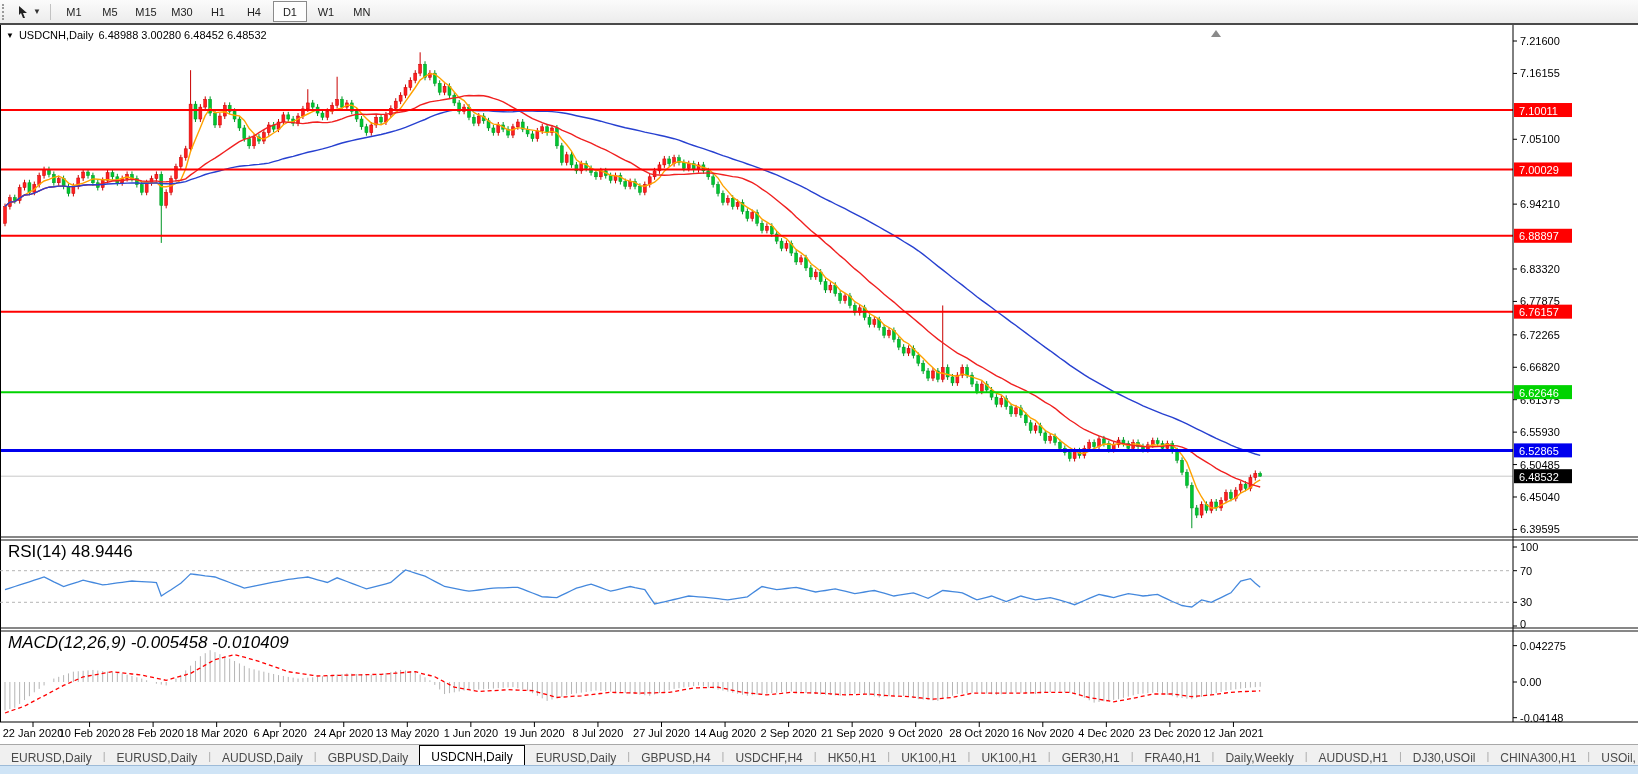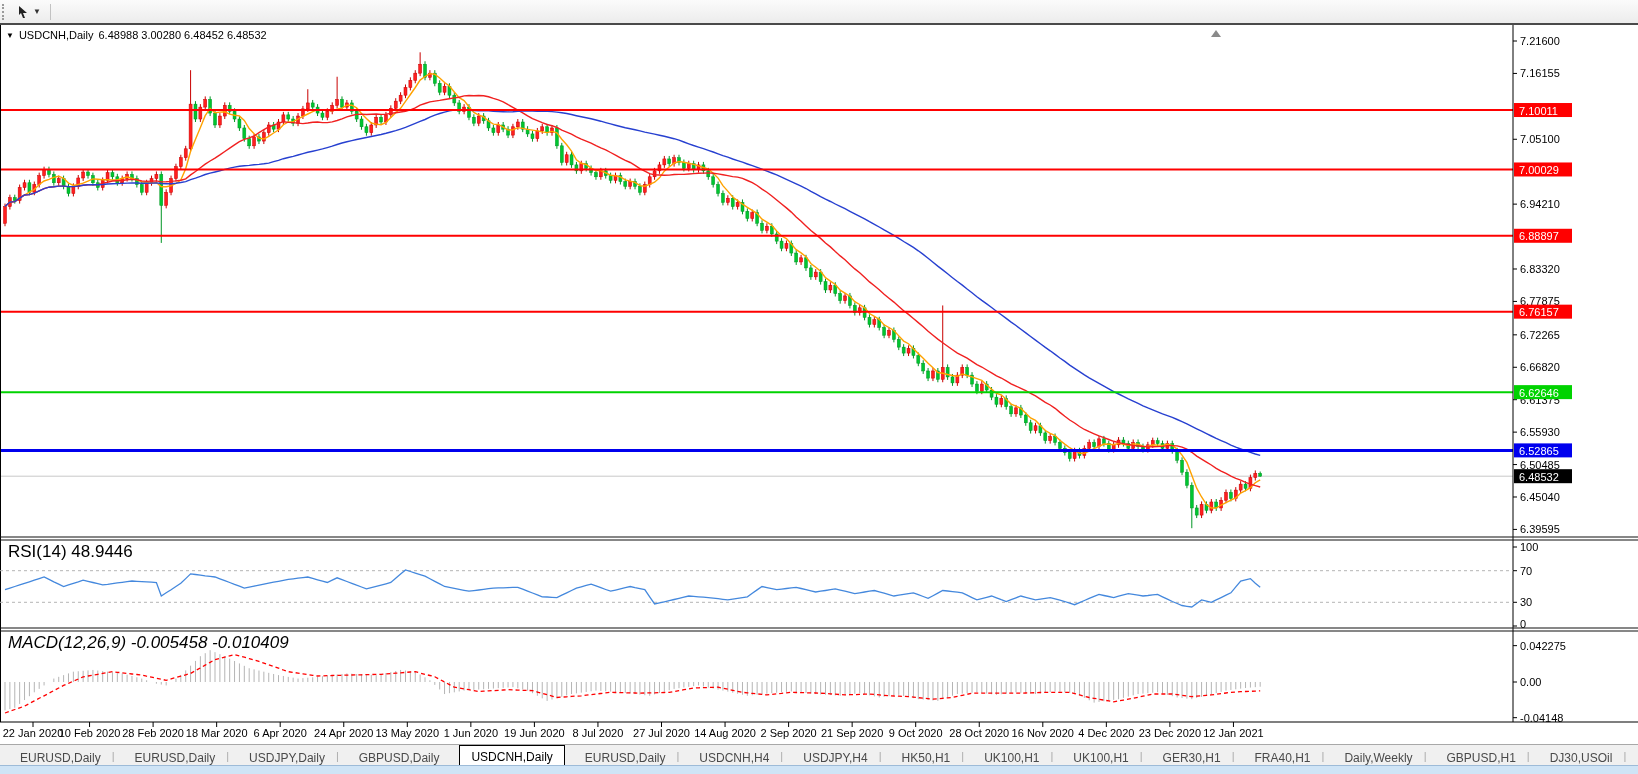--- a/index.html
+++ b/index.html
@@ -19,38 +19,49 @@
   .frame-top{position:absolute;left:0;top:23px;width:1638px;height:2px;background:#4a4a4a;}
   .chart-area{position:absolute;left:0;top:25px;width:1638px;height:719px;background:#fff;}
   .chart-title{position:absolute;left:6px;top:4px;font-size:11px;color:#000;display:flex;align-items:center;gap:5px;}
   .chart-title .tri{font-size:8px;color:#000;}
   .ind-label{position:absolute;font-size:17px;color:#000;left:8px;}
   svg text{font-family:"Liberation Sans","DejaVu Sans",sans-serif;}
   
   .tabbar{position:absolute;left:0;top:744px;width:1638px;height:21px;background:#f0f0f0;
           border-top:1px solid #a8a8a8;display:flex;align-items:flex-end;}
   .tab{height:17px;padding:1px 11px 0 11px;font-size:12px;color:#4a4a4a;display:flex;align-items:center;
-       white-space:nowrap;cursor:default;margin-left:9px;}
+       white-space:nowrap;cursor:default;}
   .tab.active{background:#fff;border:1px solid #000;border-bottom:none;height:19px;color:#000;}
   .tab-div{color:#aaa;font-size:11px;align-self:center;}
   
   .bottomstrip{position:absolute;left:0;top:765px;width:1638px;height:9px;background:#cfe4f6;border-top:1px solid #9dbbd8;}
 </style>
 </head>
 <body>
 
 <div class="toolbar">
   <div class="tb-grip"></div>
   <div class="tb-icon">
     <svg width="14" height="14" viewBox="0 0 14 14">
       <path d="M3 1 L11 8 L7 8 L9 13 L7 13 L5 8 L3 10 Z" fill="#222"></path>
     </svg>
   </div>
   <div class="tb-drop">▼</div>
   <div class="tb-sep"></div>
+  <div id="tf-buttons" style="display:flex;align-items:center;">
+      <div class="tf-btn">M1</div>
+      <div class="tf-btn">M5</div>
+      <div class="tf-btn">M15</div>
+      <div class="tf-btn">M30</div>
+      <div class="tf-btn">H1</div>
+      <div class="tf-btn">H4</div>
+      <div class="tf-btn active">D1</div>
+      <div class="tf-btn">W1</div>
+      <div class="tf-btn">MN</div>
+    </div>
 </div>
 <div class="frame-top"></div>
 
 <div class="chart-area">
   <svg id="plot" width="1638" height="719" viewBox="0 25 1638 719">
       <line x1="0" y1="476.1930080000003" x2="1513" y2="476.1930080000003" stroke="#c8c8c8" stroke-width="1"></line>
       <g>
         <g>
           <line x1="5" y1="203.59880000000035" x2="5" y2="226.2316" stroke="#c80000" stroke-width="1"></line>
           <rect x="3.5" y="206.57680000000028" width="3" height="16.67679999999976" fill="#ff1f1f" stroke="#c80000" stroke-width="0.5"></rect>
@@ -1468,43 +1479,43 @@
   <div class="ind-label" style="top:517px;">RSI(14) 48.9446</div>
   <div class="ind-label" style="top:608px;font-style:italic;">MACD(12,26,9) -0.005458 -0.010409</div>
 </div>
 
 <div class="tabbar">
   <div id="tabs" style="display:flex;align-items:flex-end;height:100%;">
       <div class="tab">EURUSD,Daily</div>
       <span class="tab-div">|</span>
       <div class="tab">EURUSD,Daily</div>
       <span class="tab-div">|</span>
-      <div class="tab">USDJPY,Daily</div>
+      <div class="tab">AUDUSD,Daily</div>
       <span class="tab-div">|</span>
       <div class="tab">GBPUSD,Daily</div>
       <div class="tab active">USDCNH,Daily</div>
       <div class="tab">EURUSD,Daily</div>
       <span class="tab-div">|</span>
-      <div class="tab">USDCNH,H4</div>
+      <div class="tab">GBPUSD,H4</div>
       <span class="tab-div">|</span>
-      <div class="tab">USDJPY,H4</div>
+      <div class="tab">USDCHF,H4</div>
       <span class="tab-div">|</span>
       <div class="tab">HK50,H1</div>
       <span class="tab-div">|</span>
       <div class="tab">UK100,H1</div>
       <span class="tab-div">|</span>
       <div class="tab">UK100,H1</div>
       <span class="tab-div">|</span>
       <div class="tab">GER30,H1</div>
       <span class="tab-div">|</span>
       <div class="tab">FRA40,H1</div>
       <span class="tab-div">|</span>
       <div class="tab">Daily,Weekly</div>
       <span class="tab-div">|</span>
-      <div class="tab">GBPUSD,H1</div>
+      <div class="tab">AUDUSD,H1</div>
       <span class="tab-div">|</span>
       <div class="tab">DJ30,USOil</div>
       <span class="tab-div">|</span>
       <div class="tab">CHINA300,H1</div>
       <span class="tab-div">|</span>
       <div class="tab">USOil,</div>
     </div>
 
 </div>
 <div class="bottomstrip"></div>

